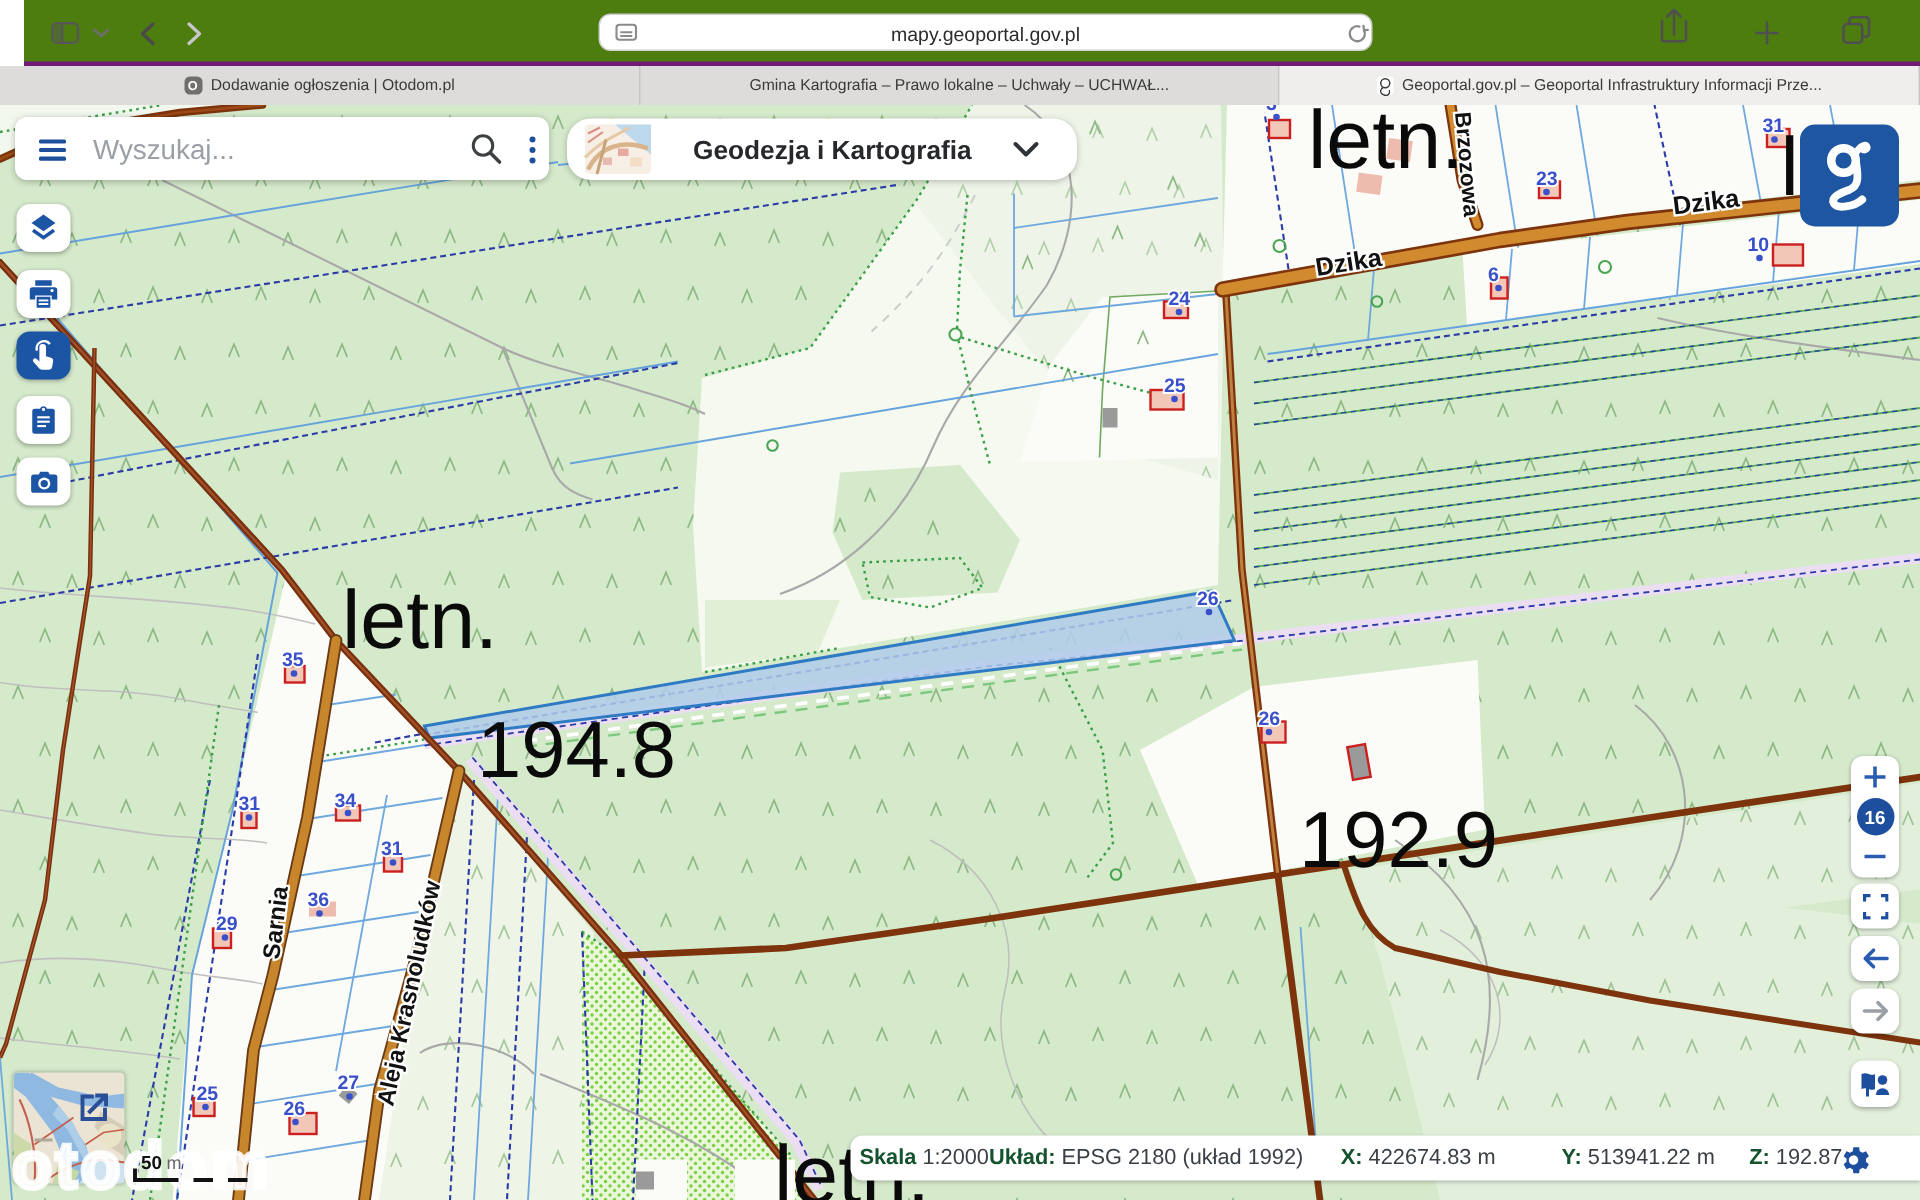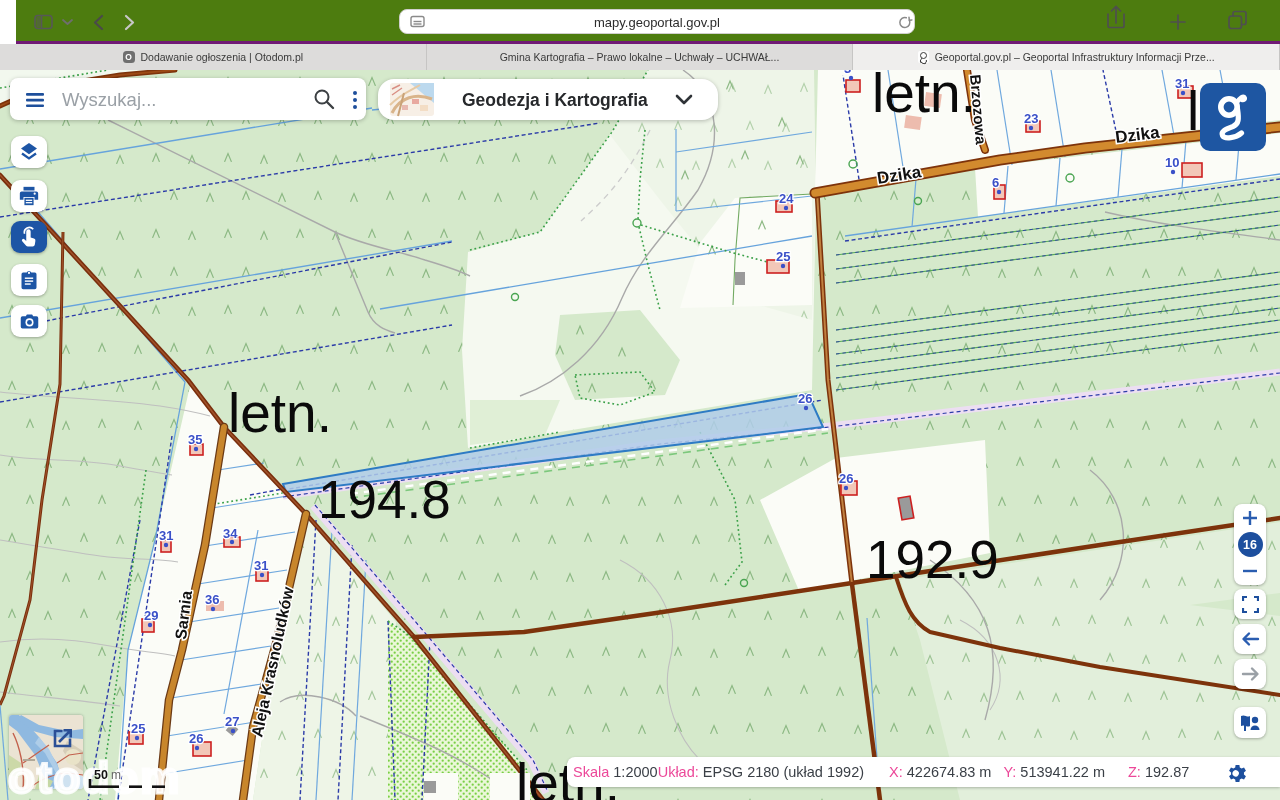--- a/index.html
+++ b/index.html
@@ -14,21 +14,21 @@
   .gico::after { content:""; position:absolute; left:2.5px; top:6.5px; width:5px; height:3.5px; border-radius:50%; border:1.6px solid #3b3b3b; border-top-color:transparent; transform:rotate(20deg); }
   #addr { position:absolute; left:383px; top:9px; width:516px; height:25px; background:#fff; border:1px solid #d0cfce; border-radius:8px; }
   #addr .txt { position:absolute; width:100%; text-align:center; top:5px; font-size:13px; color:#2c2c2c; }
   #map { position:absolute; top:70px; left:0; width:1280px; height:730px; }
   .ovl { position:absolute; }
   #searchbox { left:10px; top:78px; width:356px; height:42px; background:#fff; border-radius:8px; box-shadow:0 1px 4px rgba(0,0,0,0.25); }
   #dropdown { left:378px; top:79px; width:340px; height:41px; background:#fff; border-radius:16px; box-shadow:0 1px 4px rgba(0,0,0,0.25); }
   .sbtn { position:absolute; left:11px; width:36px; height:32px; background:#fff; border-radius:9px; box-shadow:0 1px 3px rgba(0,0,0,0.3); display:flex; align-items:center; justify-content:center; }
   .rbtn { position:absolute; left:1234px; width:32px; background:#fff; border-radius:8px; box-shadow:0 1px 3px rgba(0,0,0,0.3); display:flex; align-items:center; justify-content:center; flex-direction:column; }
   #bottombar { position:absolute; left:567px; top:757px; width:713px; height:30px; background:#fff; border-radius:8px 0 0 8px; display:flex; align-items:center; font-size:14.5px; color:#3a3f46; white-space:nowrap; box-shadow:0 1px 3px rgba(0,0,0,0.25); }
-  #bottombar b { color:#ec4899; font-weight:normal; }
+  #bottombar b { color:#14532d; font-weight:bold; }
   #logo { position:absolute; left:1200px; top:83px; width:66px; height:68px; background:#1e56a2; border-radius:10px; }
   #minimap { position:absolute; left:9px; top:715px; width:74px; height:74px; border-radius:3px; overflow:hidden; box-shadow:0 0 3px rgba(0,0,0,0.3); }
   #watermark { position:absolute; left:8px; top:753px; font-size:44px; font-weight:bold; color:rgba(255,255,255,0.88); letter-spacing:2px; -webkit-text-stroke:3px rgba(255,255,255,0.88); }
 </style>
 </head>
 <body>
 
 <div id="map">
 <svg width="1280" height="730" viewBox="0 0 1280 730">
 <defs>
@@ -476,21 +476,21 @@
       <rect x="5" y="3" width="2" height="15"></rect>
       <circle cx="16" cy="7" r="3.2"></circle>
       <path d="M11.5 17 a4.5 4.5 0 0 1 9 0 Z"></path>
     </svg>
 </div>
 
 <div id="bottombar" class="ovl">
   <span style="margin-left:6px"><b>Skala</b> 1:2000</span>
   <span style=""><b>Układ:</b> EPSG 2180 (układ 1992)</span>
   <span style="margin-left:25px"><b>X:</b> 422674.83 m</span>
-  <span style="margin-left:12px"><b>Y:</b> 513941.22 m</span>
+  <span style="margin-left:44px"><b>Y:</b> 513941.22 m</span>
   <span style="margin-left:23px"><b>Z:</b> 192.87</span>
 </div>
 <div class="ovl" style="left:1226px; top:762px; z-index:5;">
   <svg width="23" height="23" viewBox="0 0 24 24">
       <path fill="#1d4f9e" fill-rule="evenodd" d="M20.6 14.1c.05-.36.08-.73.08-1.1s-.03-.74-.08-1.1l2.1-1.65-2-3.46-2.5 1a7.6 7.6 0 0 0-1.9-1.1L15.9 4h-4l-.4 2.69a7.6 7.6 0 0 0-1.9 1.1l-2.5-1-2 3.46 2.1 1.65a7.8 7.8 0 0 0 0 2.2l-2.1 1.65 2 3.46 2.5-1c.58.46 1.22.83 1.9 1.1l.4 2.69h4l.4-2.69a7.6 7.6 0 0 0 1.9-1.1l2.5 1 2-3.46-2.1-1.65zM13.9 10.2a3.3 3.3 0 1 1-3.8 5.4 3.3 3.3 0 0 1 3.8-5.4z" transform="translate(-1.9 -1)"></path>
     </svg>
 </div>
 <div id="minimap" class="ovl">
   <svg width="74" height="74">
     <rect width="74" height="74" fill="#ebe3d3"></rect>

